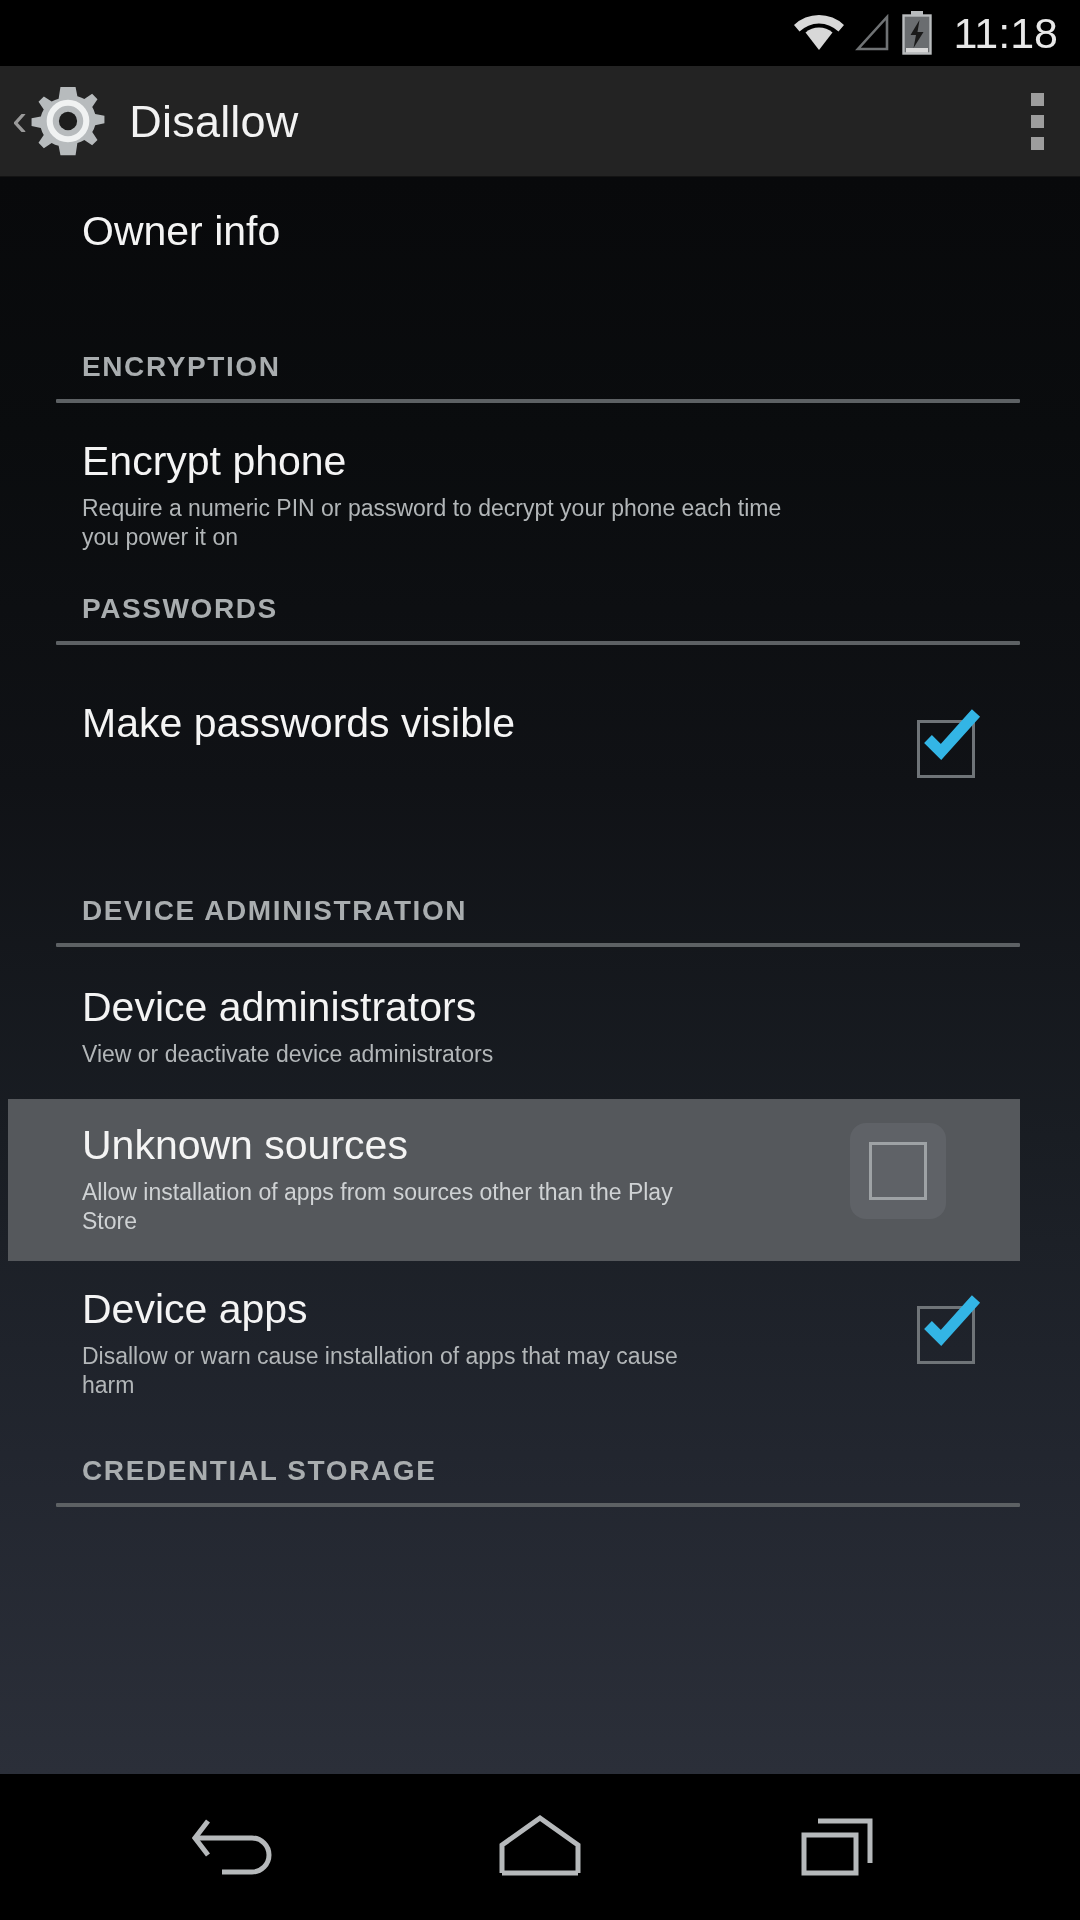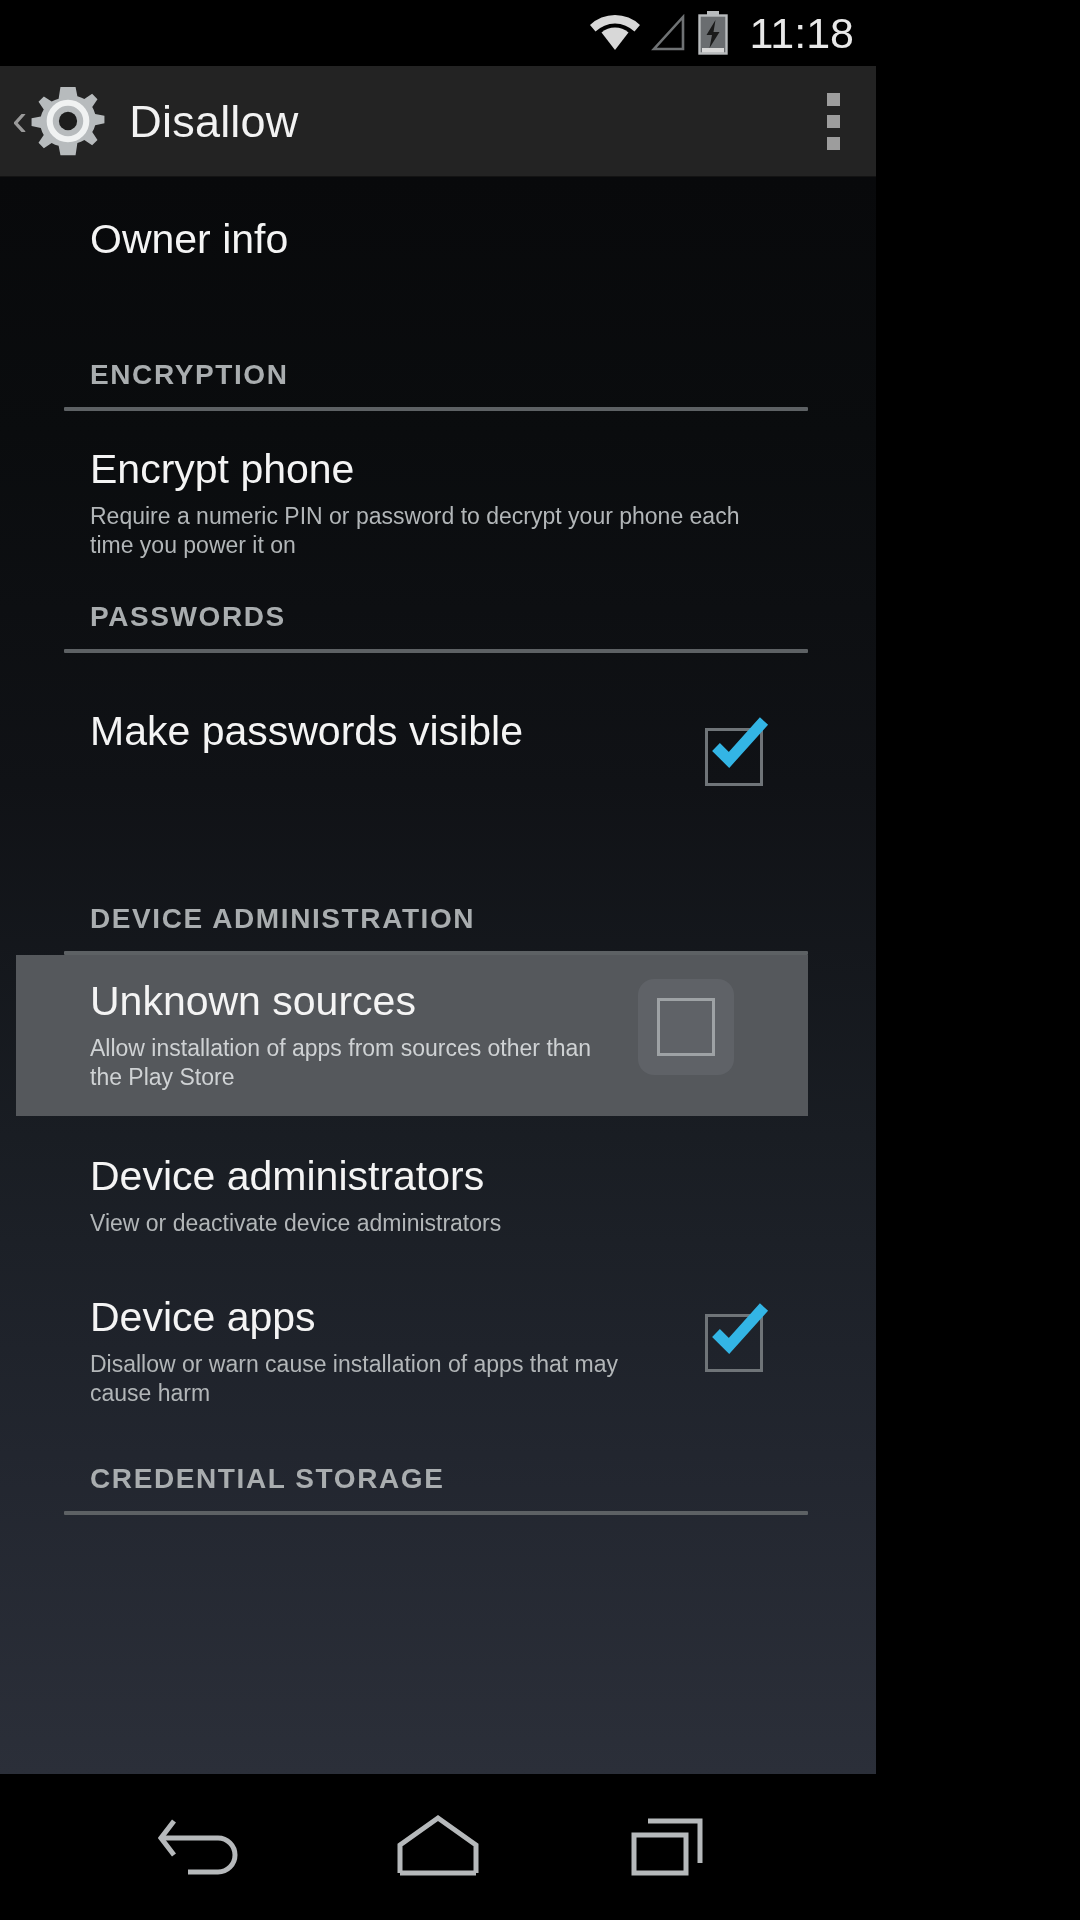--- a/index.html
+++ b/index.html
@@ -9,21 +9,21 @@
   }
   body {
     width: 1080px;
     height: 1920px;
     overflow: hidden;
     font-family: "Liberation Sans", sans-serif;
     -webkit-font-smoothing: antialiased;
   }
   .phone {
     position: relative;
-    width: 876px;
+    width: 1080px;
     height: 1920px;
     background: #000;
     display: flex;
     flex-direction: column;
   }
 
   
   .statusbar {
     height: 66px;
     background: #000000;
@@ -106,21 +106,21 @@
         #08090b 0%,
         #0a0c0e 16%,
         #101216 38%,
         #191d23 60%,
         #22262f 80%,
         #2b2f39 100%);
   }
   .list {
     position: absolute;
     left: 0; top: 0; right: 4px;
-    padding: 16px;
+    padding: 8px;
   }
 
   .row {
     padding: 0 74px;
     box-sizing: border-box;
     position: relative;
   }
   .row-flex {
     display: flex;
   }
@@ -290,33 +290,33 @@
             </svg>
           </div>
         </div>
       </div>
 
       <div style="padding-top:42px;">
         <div class="section-header">DEVICE ADMINISTRATION</div>
         <div class="divider"></div>
       </div>
 
+      <div class="row" style="padding-top:38px; padding-bottom:30px;">
+        <div class="title">Device administrators</div>
+        <div class="summary">View or deactivate device administrators</div>
+      </div>
+
       <div class="row row-flex row-highlight" style="padding-top:24px; padding-bottom:24px; margin-right:48px;">
         <div class="row-texts">
           <div class="title">Unknown sources</div>
           <div class="summary" style="max-width:620px; color:#cfd2d4;">Allow installation of apps from sources other than the Play Store</div>
         </div>
         <div class="cb-wrap touched">
           <div class="cb-box"></div>
         </div>
-      </div>
-
-      <div class="row" style="padding-top:38px; padding-bottom:30px;">
-        <div class="title">Device administrators</div>
-        <div class="summary">View or deactivate device administrators</div>
       </div>
 
       <div class="row row-flex" style="padding-top:26px; padding-bottom:24px;">
         <div class="row-texts">
           <div class="title">Device apps</div>
           <div class="summary" style="max-width:610px;">Disallow or warn cause installation of apps that may cause harm</div>
         </div>
         <div class="cb-wrap">
           <div class="cb-box on">
             <svg class="cb-check" viewBox="0 0 74 74">

